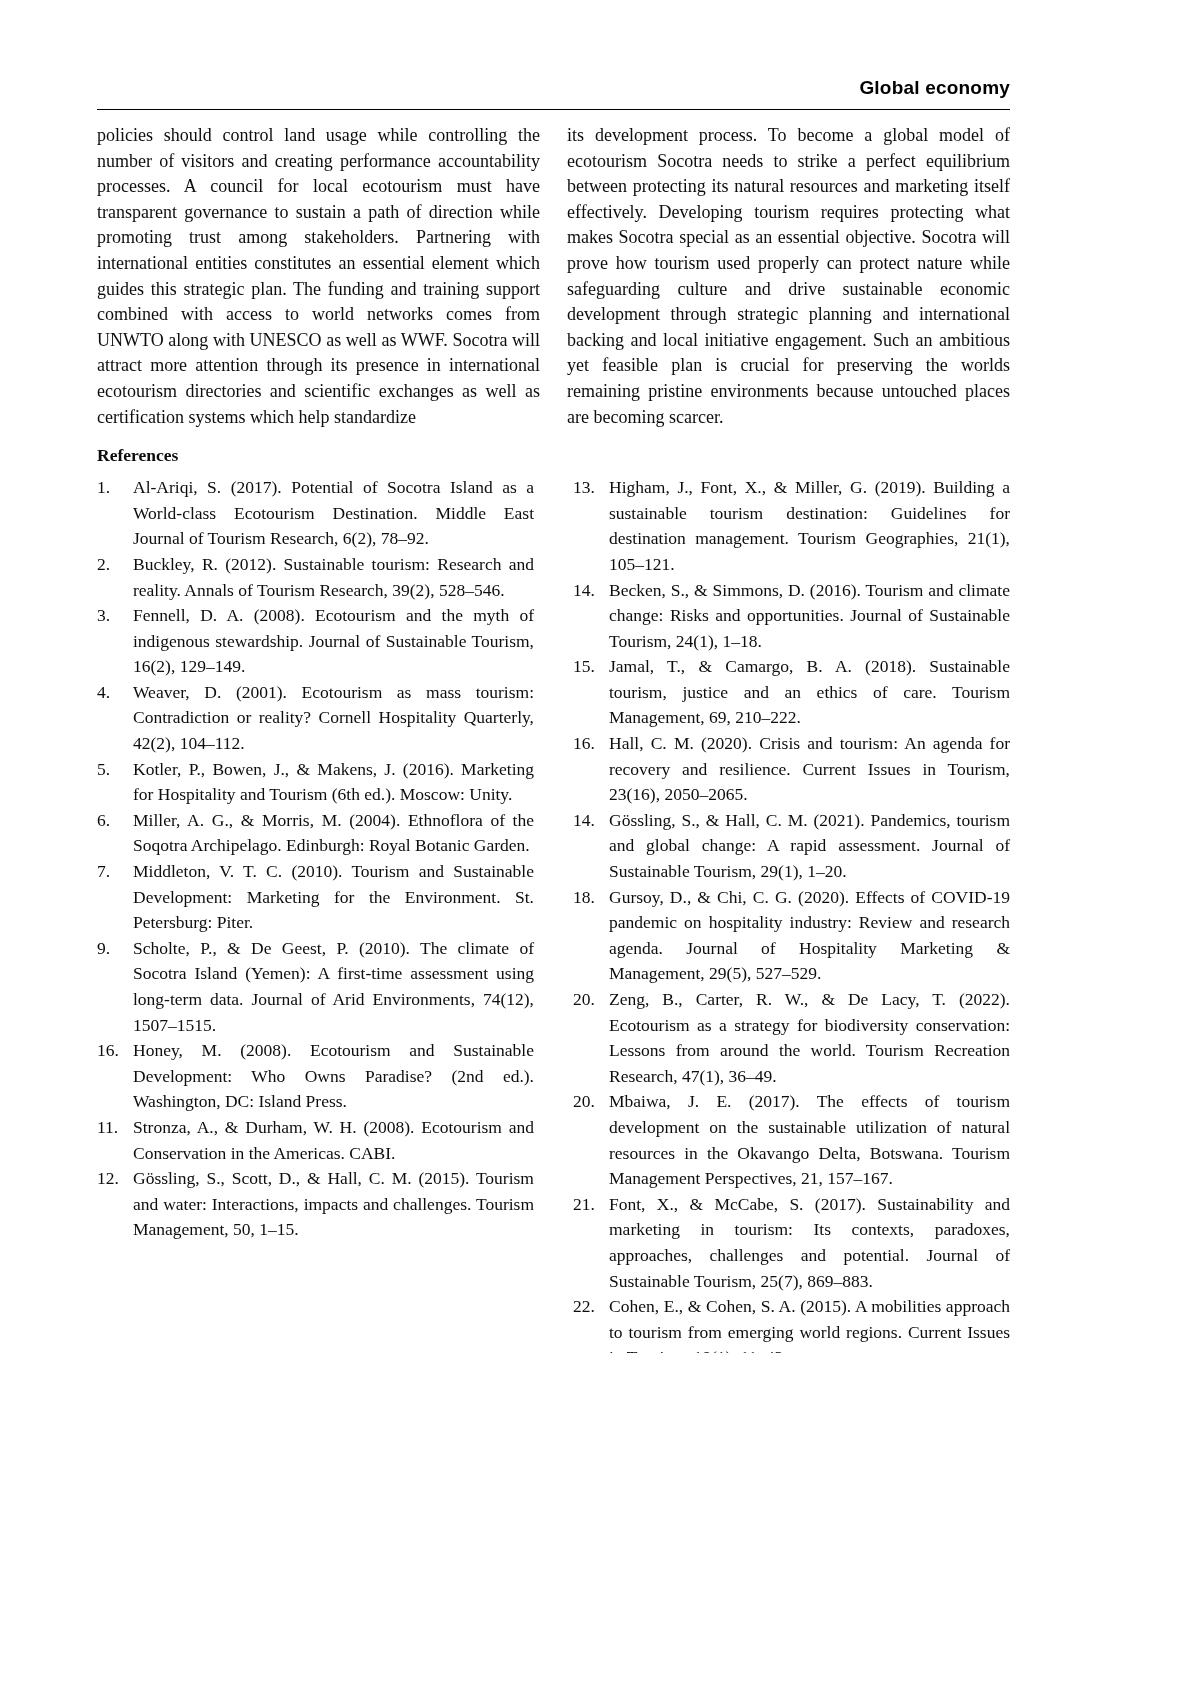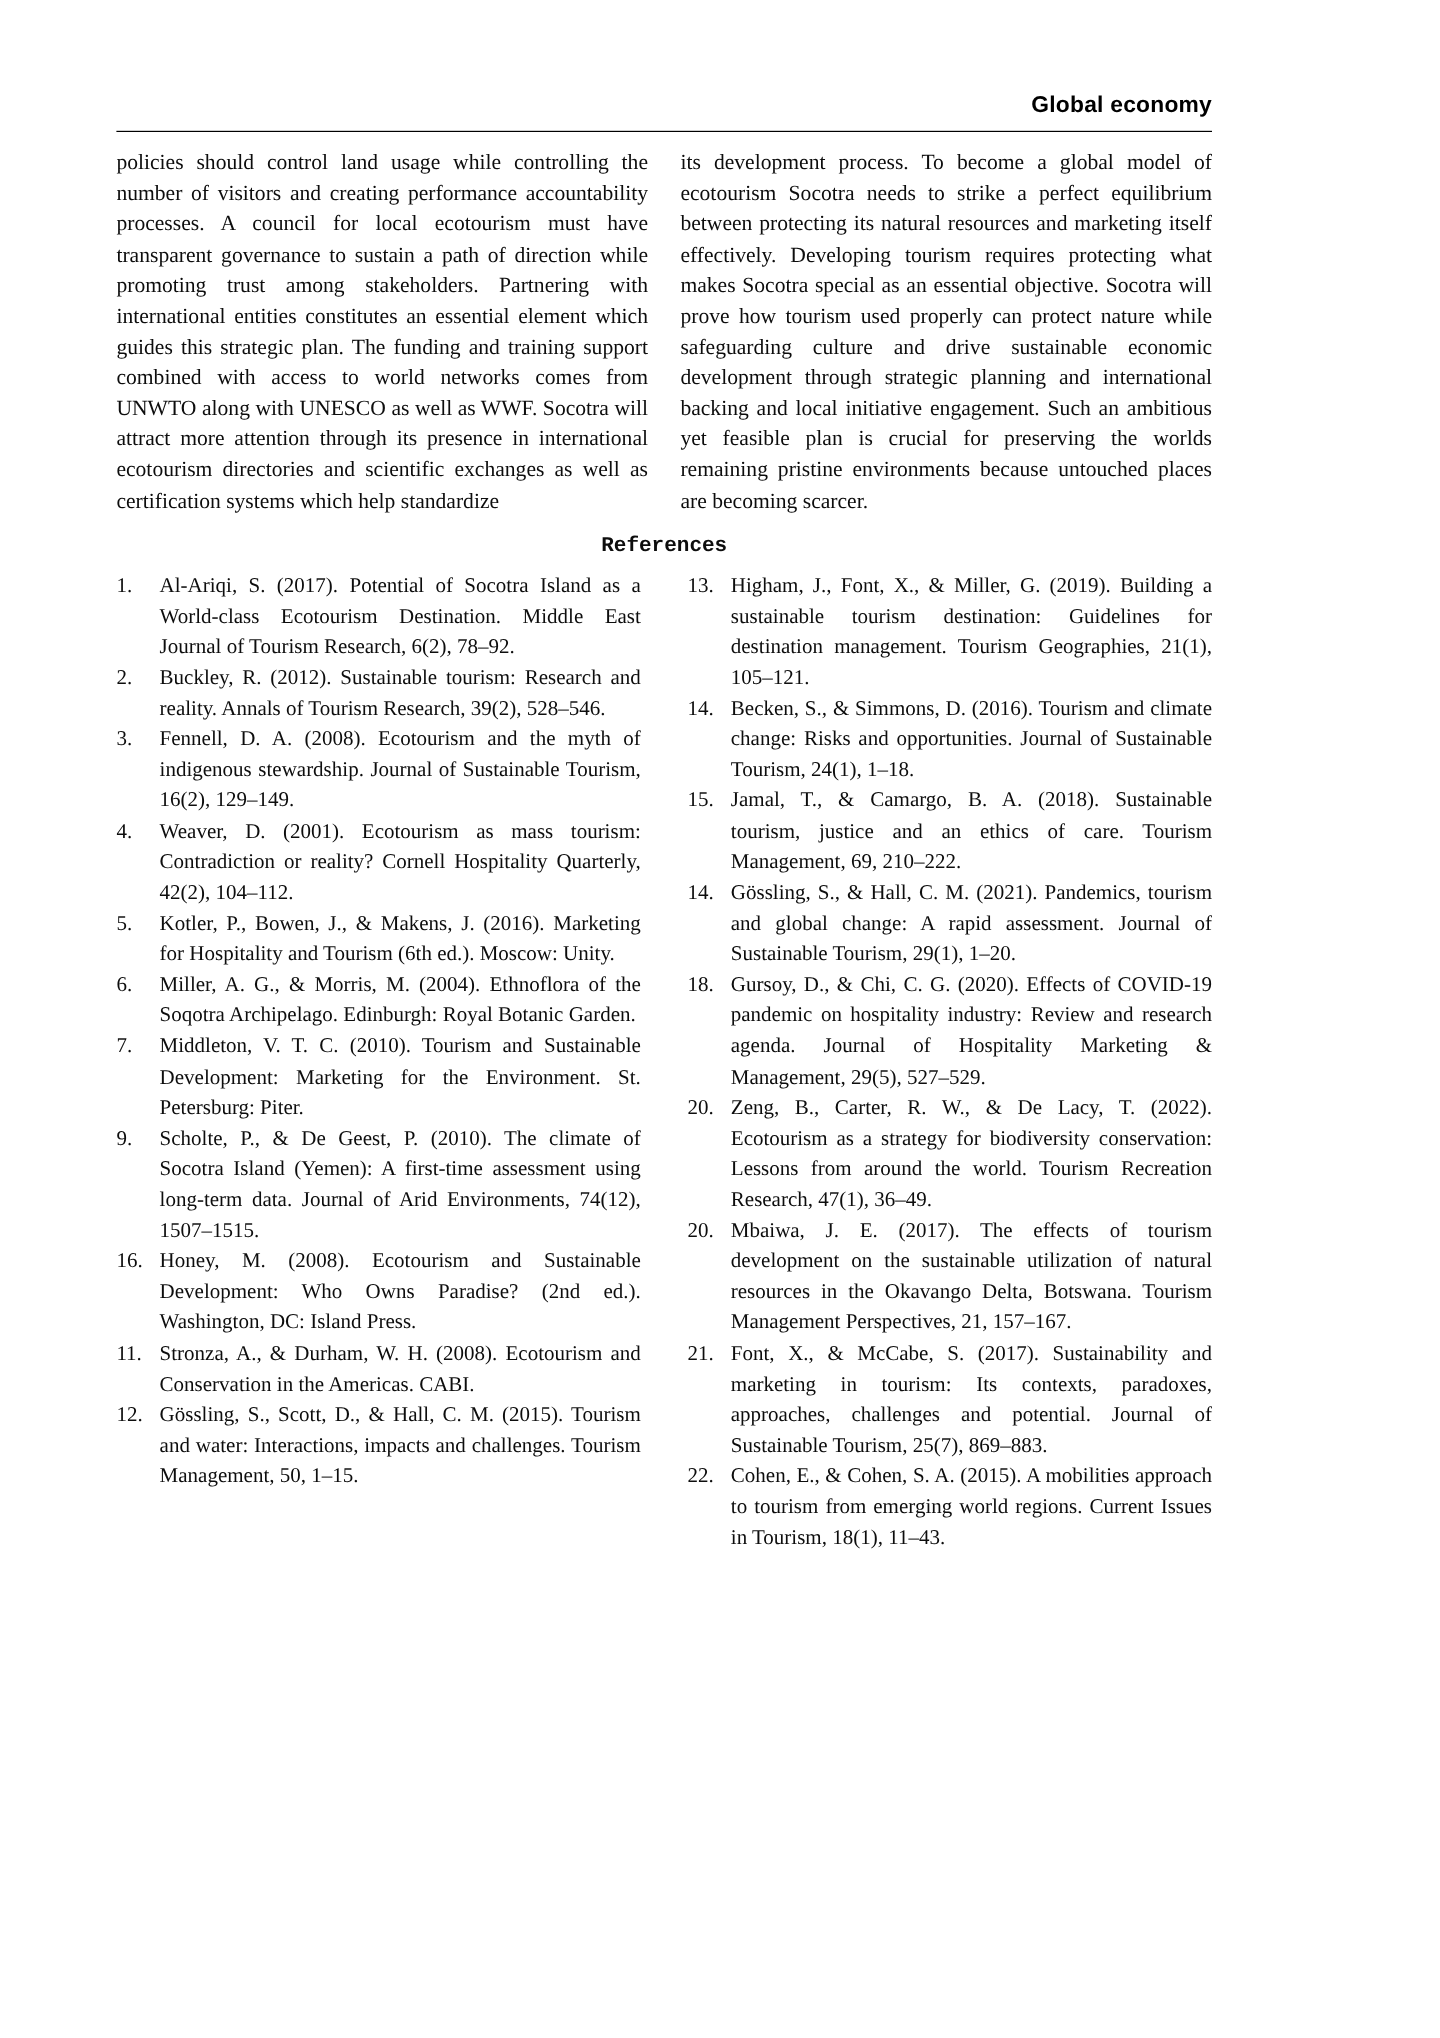--- a/index.html
+++ b/index.html
@@ -43,22 +43,21 @@
   }
   .col {
     width: 443px;
     margin: 0;
     text-align: justify;
     hyphens: auto;
     -webkit-hyphens: auto;
   }
   .refs-heading {
     margin: 12px 0 0 0;
-    text-align: center;
-    font-family: Liberation Mono, monospace;
+    font-family: Liberation Serif, serif;
     font-size: 17.5px;
     font-weight: 700;
     line-height: 26px;
   }
   .refs-cols {
     display: flex;
     gap: 39px;
     margin-top: 7px;
     font-size: 17.5px;
     line-height: 25.6px;
@@ -130,20 +129,21 @@
           <div class="ref-item"><span class="ref-num">7.</span><span class="ref-text">Middleton, V. T. C. (2010). Tourism and Sustainable Development: Marketing for the Environment. St. Petersburg: Piter.</span></div>
           <div class="ref-item"><span class="ref-num">9.</span><span class="ref-text">Scholte, P., &amp; De Geest, P. (2010). The climate of Socotra Island (Yemen): A first-time assessment using long-term data. Journal of Arid Environments, 74(12), 1507–1515.</span></div>
           <div class="ref-item"><span class="ref-num">16.</span><span class="ref-text">Honey, M. (2008). Ecotourism and Sustainable Development: Who Owns Paradise? (2nd ed.). Washington, DC: Island Press.</span></div>
           <div class="ref-item"><span class="ref-num">11.</span><span class="ref-text">Stronza, A., &amp; Durham, W. H. (2008). Ecotourism and Conservation in the Americas. CABI.</span></div>
           <div class="ref-item"><span class="ref-num">12.</span><span class="ref-text">Gössling, S., Scott, D., &amp; Hall, C. M. (2015). Tourism and water: Interactions, impacts and challenges. Tourism Management, 50, 1–15.</span></div>
         </div>
       <div class="refs-col" id="refs-right">
           <div class="ref-item"><span class="ref-num">13.</span><span class="ref-text">Higham, J., Font, X., &amp; Miller, G. (2019). Building a sustainable tourism destination: Guidelines for destination management. Tourism Geographies, 21(1), 105–121.</span></div>
           <div class="ref-item"><span class="ref-num">14.</span><span class="ref-text">Becken, S., &amp; Simmons, D. (2016). Tourism and climate change: Risks and opportunities. Journal of Sustainable Tourism, 24(1), 1–18.</span></div>
           <div class="ref-item"><span class="ref-num">15.</span><span class="ref-text">Jamal, T., &amp; Camargo, B. A. (2018). Sustainable tourism, justice and an ethics of care. Tourism Management, 69, 210–222.</span></div>
+          <div class="ref-item"><span class="ref-num">16.</span><span class="ref-text">Hall, C. M. (2020). Crisis and tourism: An agenda for recovery and resilience. Current Issues in Tourism, 23(16), 2050–2065.</span></div>
           <div class="ref-item"><span class="ref-num">14.</span><span class="ref-text">Gössling, S., &amp; Hall, C. M. (2021). Pandemics, tourism and global change: A rapid assessment. Journal of Sustainable Tourism, 29(1), 1–20.</span></div>
           <div class="ref-item"><span class="ref-num">18.</span><span class="ref-text">Gursoy, D., &amp; Chi, C. G. (2020). Effects of COVID-19 pandemic on hospitality industry: Review and research agenda. Journal of Hospitality Marketing &amp; Management, 29(5), 527–529.</span></div>
           <div class="ref-item"><span class="ref-num">20.</span><span class="ref-text">Zeng, B., Carter, R. W., &amp; De Lacy, T. (2022). Ecotourism as a strategy for biodiversity conservation: Lessons from around the world. Tourism Recreation Research, 47(1), 36–49.</span></div>
           <div class="ref-item"><span class="ref-num">20.</span><span class="ref-text">Mbaiwa, J. E. (2017). The effects of tourism development on the sustainable utilization of natural resources in the Okavango Delta, Botswana. Tourism Management Perspectives, 21, 157–167.</span></div>
           <div class="ref-item"><span class="ref-num">21.</span><span class="ref-text">Font, X., &amp; McCabe, S. (2017). Sustainability and marketing in tourism: Its contexts, paradoxes, approaches, challenges and potential. Journal of Sustainable Tourism, 25(7), 869–883.</span></div>
           <div class="ref-item"><span class="ref-num">22.</span><span class="ref-text">Cohen, E., &amp; Cohen, S. A. (2015). A mobilities approach to tourism from emerging world regions. Current Issues in Tourism, 18(1), 11–43.</span></div>
         </div>
     </div>
 
   </div>

